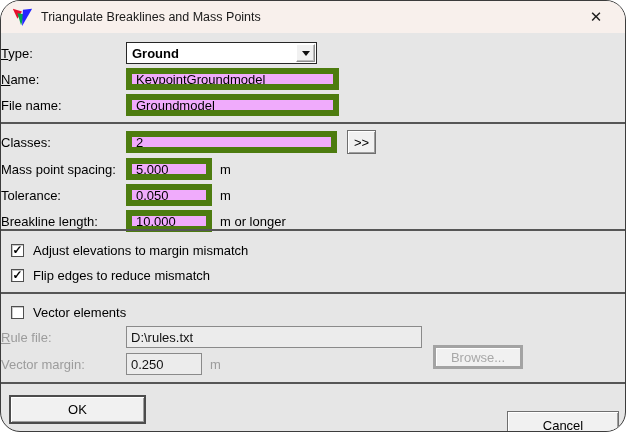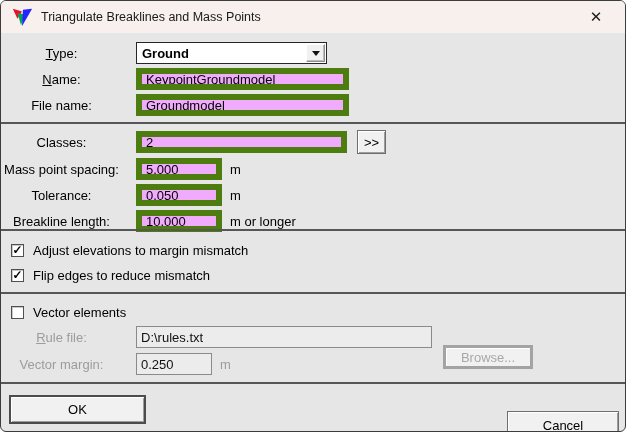--- a/index.html
+++ b/index.html
@@ -1,35 +1,35 @@
 <!DOCTYPE html>
 <html><head>
 <meta charset="utf-8">
 <style>
   html,body{margin:0;padding:0;background:#ffffff;}
   *{box-sizing:border-box;}
   .window{
     position:relative;width:626px;height:432px;
-    background:#e6e6e6;border:1px solid #3c3c3c;border-radius:6px;
+    background:#e6e6e6;border:1px solid #3c3c3c;border-radius:20px;
     overflow:hidden;font-family:"Liberation Sans",sans-serif;color:#000;
   }
   .titlebar{
     position:absolute;top:0;left:0;right:0;height:32px;
     background:#f8f0ec;display:flex;align-items:center;padding:0 10px;
   }
   .titlebar .app-icon{width:22px;height:22px;margin-right:8px;flex:0 0 auto;}
   .title-text{font-size:12.5px;color:#1a1a1a;}
   .close-btn{
     position:absolute;right:14px;top:0;height:32px;width:30px;
     display:flex;align-items:center;justify-content:center;
     font-size:15px;color:#1a1a1a;cursor:default;
   }
   .sep{position:absolute;left:0;right:0;height:2px;background:#565656;}
   .row{position:absolute;left:0;display:flex;align-items:center;height:22px;font-size:13px;}
-  .lbl{width:121px;text-align:center;margin-right:14px;white-space:nowrap;}
+  .lbl{width:121px;text-align:left;margin-right:4px;white-space:nowrap;}
   .accel{text-decoration:underline;}
   .unit{margin-left:8px;}
   input.txt{
     height:22px;border:6px solid #4d7c0f;background:#f0abfc;
     font:13px "Liberation Sans",sans-serif;padding:0 4px;color:#000;
   }
   .combo{
     position:relative;width:191px;height:22px;border:1px solid #262626;
     background:#fff;display:flex;align-items:center;padding-left:5px;font-size:13px;font-weight:bold;
   }

